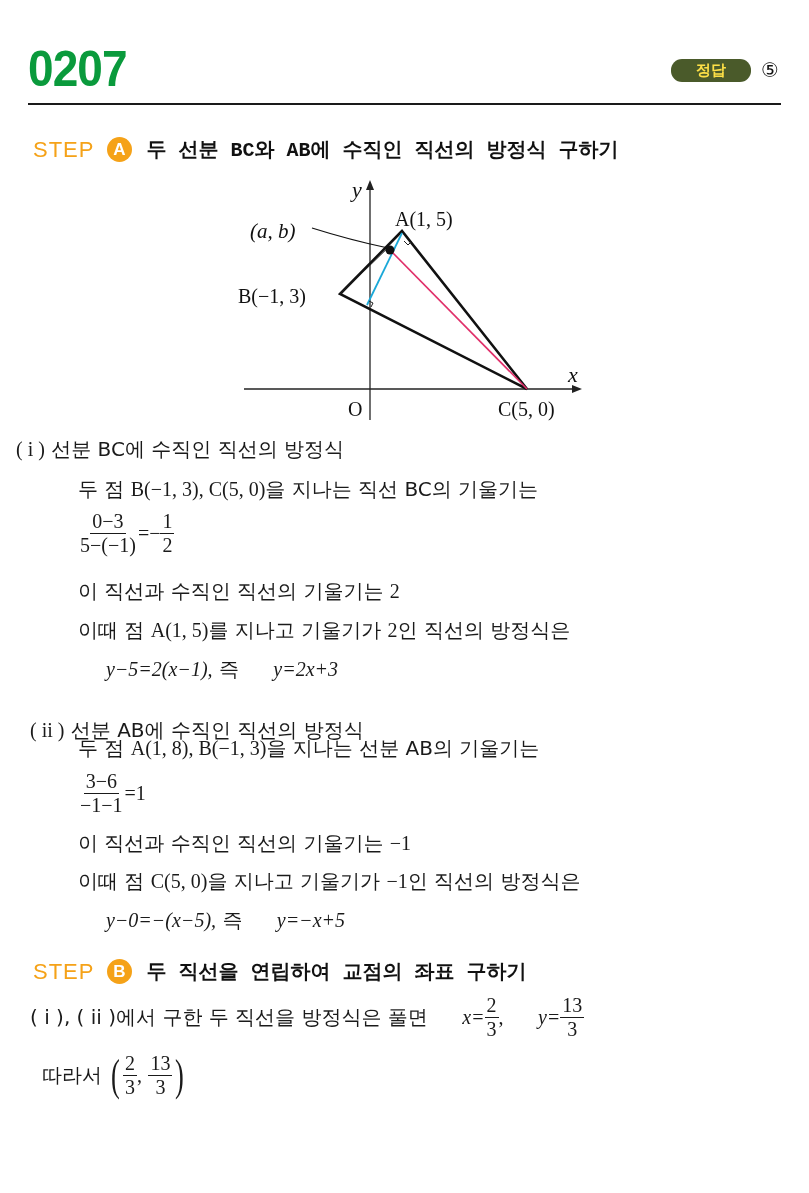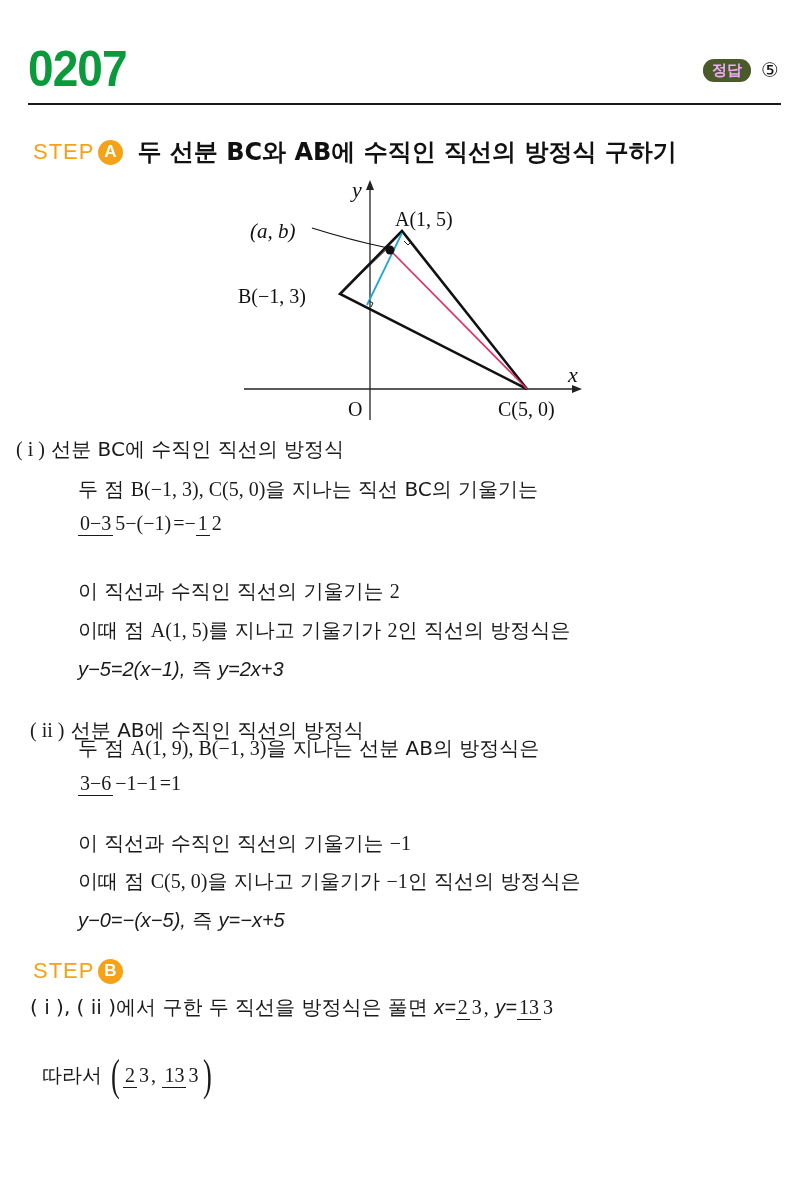--- a/index.html
+++ b/index.html
@@ -1,32 +1,32 @@
 <!DOCTYPE html>
 <html><head>
 <meta charset="utf-8">
 <style>
   html, body { margin:0; padding:0; background:#ffffff; }
   body { width:809px; height:1193px; position:relative; overflow:hidden;
          font-family:"DejaVu Sans","Liberation Sans",sans-serif; color:#1a1a1a; }
   .problem-number { position:absolute; left:28px; top:40px; font-family:"Liberation Sans",sans-serif;
          font-weight:bold; font-size:50px; color:#0a9a3c; letter-spacing:-1px; transform:scaleX(0.92); transform-origin:left; }
   .answer-wrap { position:absolute; right:30px; top:58px; display:flex; align-items:center; gap:10px; }
-  .answer-badge { background:#4a5a2a; color:#f0abfc; font-size:15px; padding:2px 9px; border-radius:11px; font-weight:bold; }
+  .answer-badge { background:#4a5a2a; color:#fde047; font-size:15px; padding:2px 25px; border-radius:11px; font-weight:bold; }
   .answer-value { font-size:20px; color:#111; }
   .rule { position:absolute; left:28px; right:28px; top:103px; height:2px; background:#1a1a1a; }
   .step { position:absolute; left:33px; display:flex; align-items:center; gap:14px; }
-  .step-tag { display:flex; align-items:center; gap:1px; color:#f5a218; font-family:"Liberation Sans",sans-serif; font-size:22px; letter-spacing:1px; }
+  .step-tag { display:flex; align-items:center; gap:10px; color:#f5a218; font-family:"Liberation Sans",sans-serif; font-size:22px; letter-spacing:1px; }
   .step-circle { display:inline-flex; width:25px; height:25px; border-radius:50%; background:#f5a218; color:#fff;
          align-items:center; justify-content:center; font-weight:bold; font-size:17px; margin-left:3px; }
-  .step-title { font-size:24px; font-weight:bold; color:#111; }
+  .step-title { font-size:20px; font-weight:bold; color:#111;font-family:Liberation Mono, monospace; }
   .line { position:absolute; font-size:20px; white-space:nowrap; }
   .serif { font-family:"Liberation Serif","DejaVu Serif",serif; }
-  .ital { font-family:Liberation Sans, sans-serif; font-style:italic; }
-  .frac { display:inline-flex; align-items:center; vertical-align:middle; font-family:"Liberation Serif",serif; font-size:20px; line-height:1.15; }
+  .ital { font-family:Liberation Serif, serif; font-style:italic;margin-left:28px; }
+  .frac { display:inline-flex; flex-direction:column; align-items:center; vertical-align:middle; font-family:"Liberation Serif",serif; font-size:20px; line-height:1.15; }
   .frac .num { padding:0 2px; border-bottom:1.3px solid #1a1a1a; }
   .frac .den { padding:0 2px; }
   .diagram { position:absolute; left:220px; top:170px; }
   .paren-big { font-family:"Liberation Serif",serif; font-size:44px; font-weight:100; vertical-align:middle; transform:scaleX(0.6); display:inline-block; }
 </style>
 </head>
 <body>
 
 <div class="problem-number">0207</div>
 <div class="answer-wrap">
@@ -97,21 +97,21 @@
 </div>
 <div class="line" style="left:78px; top:656px;">
   <span class="ital">y−5=2(x−1),</span><span> 즉 </span><span class="ital">y=2x+3</span>
 </div>
 
 <div class="line" style="left:30px; top:696px;margin-top:21px;">
   <span class="serif">( ii )</span>
   <span>선분 AB에 수직인 직선의 방정식</span>
 </div>
 <div class="line" style="left:78px; top:735px;">
-  <span>두 점 </span><span class="serif">A(1, 9), B(−1, 3)</span><span>을 지나는 선분 AB의 방정식은</span>
+  <span>두 점 </span><span class="serif">A(1, 8), B(−1, 3)</span><span>을 지나는 선분 AB의 기울기는</span>
 </div>
 <div class="line" style="left:78px; top:770px;">
   <span class="frac">
       <span class="num">3−6</span>
       <span class="den">−1−1</span>
     </span><span class="serif" style="vertical-align:middle;">=1</span>
 </div>
 <div class="line" style="left:78px; top:830px;">
   <span>이 직선과 수직인 직선의 기울기는 </span><span class="serif">−1</span>
 </div>
@@ -120,20 +120,21 @@
 </div>
 <div class="line" style="left:78px; top:907px;">
   <span class="ital">y−0=−(x−5),</span><span> 즉 </span><span class="ital">y=−x+5</span>
 </div>
 
 <div class="step" style="top:958px;">
   <span class="step-tag">
     <span>STEP</span>
     <span class="step-circle">B</span>
   </span>
+  <span class="step-title">두 직선을 연립하여 교점의 좌표 구하기</span>
 </div>
 <div class="line" style="left:30px; top:994px;">
   <span style="vertical-align:middle;">( i ), ( ii )에서 구한 두 직선을 방정식은 풀면 </span><span class="ital" style="vertical-align:middle;">x=</span><span class="frac">
       <span class="num">2</span>
       <span class="den">3</span>
     </span><span class="serif" style="vertical-align:middle;">,</span> <span class="ital" style="vertical-align:middle;">y=</span><span class="frac">
       <span class="num">13</span>
       <span class="den">3</span>
     </span>
 </div>

